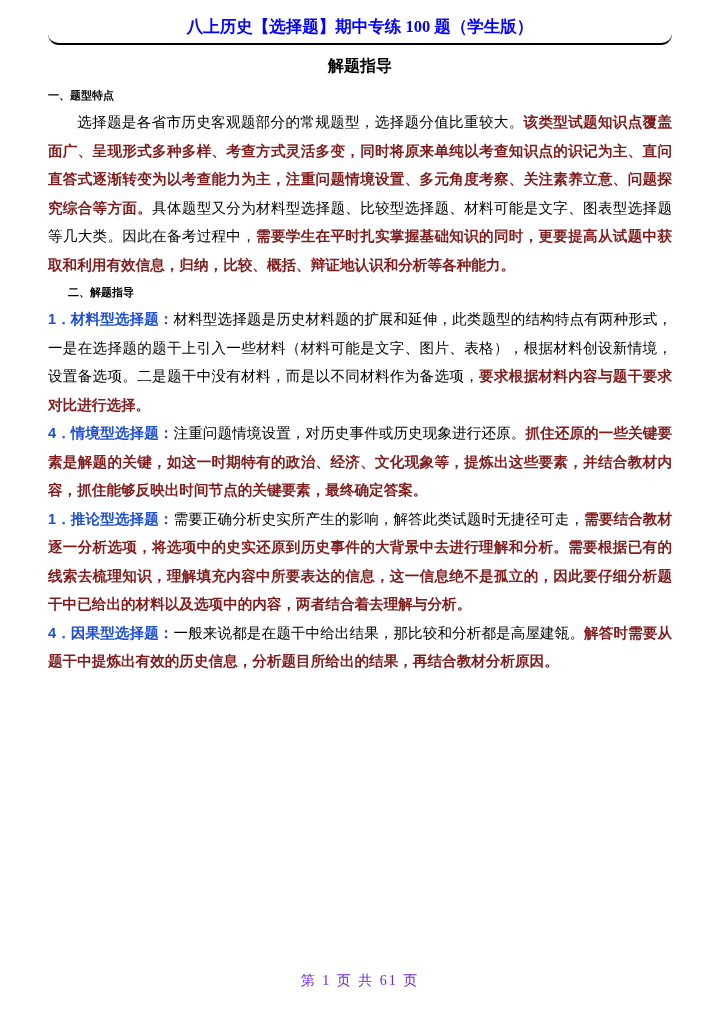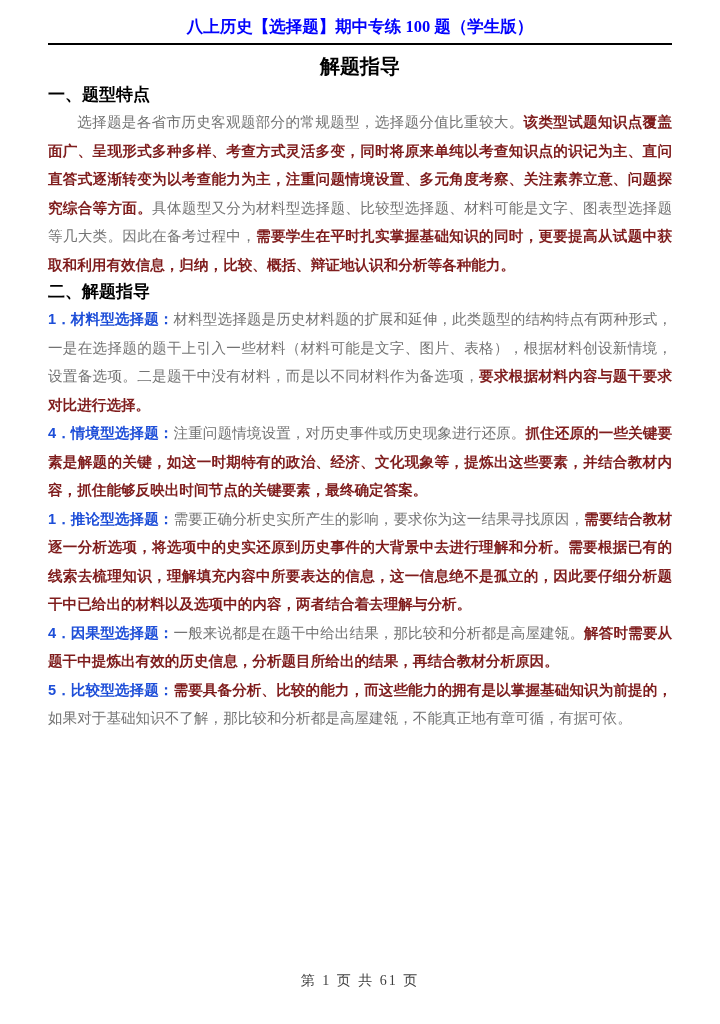--- a/index.html
+++ b/index.html
@@ -1,15 +1,15 @@
 <!DOCTYPE html>
 <html><head>
 <meta charset="utf-8">
 <style>
-  * { box-sizing: border-box; }
+  * { box-sizing: border-box; border-radius: 11px; }
   html, body { margin: 0; padding: 0; }
   body {
     width: 720px; height: 1024px;
     background: #ffffff;
     position: relative;
     overflow: hidden;
     font-family: "Liberation Serif", serif;
     color: #000;
   }
   .page { position: absolute; inset: 0; padding: 16px 48px 0 48px; }
@@ -20,67 +20,67 @@
     color: #0202fd;
     font-weight: 700;
     font-size: 16.5px;
     line-height: 22px;
     font-family: "Liberation Serif", serif;
   }
 
   .doc-title {
     text-align: center;
     font-weight: 700;
-    font-size: 20px;
+    font-size: 16px;
     line-height: 24px;
     margin: 9px 0 0 0;
     font-family: "Liberation Sans", sans-serif;
   }
 
   .sec-heading {
     font-weight: 700;
-    font-size: 17px;
+    font-size: 11px;
     line-height: 26px;
     margin: 4px 0 0 0;
     font-family: "Liberation Sans", sans-serif;
     color: #000;
   }
-  .sec-heading.second { margin-top: 0; }
+  .sec-heading.second { margin-top: 0; margin-left: 20px; }
 
   .para {
     font-size: 14.6px;
     line-height: 28.5px;
     text-align: justify;
     margin: 0;
     color: #000;
   }
   .para.indent { text-indent: 2em; }
   .item { margin: 0; }
 
-  .seg-normal { color: #737373; }
+  .seg-normal { color: #000000; }
   .seg-label {
     color: #1d4ed8;
     font-weight: 700;
     font-family: "Liberation Sans", sans-serif;
   }
   .seg-red {
     color: #7f1d1d;
     font-weight: 700;
     font-family: "Liberation Sans", sans-serif;
   }
 
   .footer {
     position: absolute;
     left: 0; bottom: 34px;
     width: 100%;
     text-align: center;
     font-size: 14px;
     letter-spacing: 2px;
     font-family: "Liberation Serif", serif;
-    color: #404040;
+    color: #6d28d9;
   }
 </style>
 </head>
 <body>
 
 <div class="page">
 
   <div class="header">
     <div class="header-title">八上历史【选择题】期中专练 100 题（学生版）</div>
   </div>
@@ -90,22 +90,21 @@
   <h2 class="sec-heading">一、题型特点</h2>
 
   <p class="para indent"><span class="seg-normal">选择题是各省市历史客观题部分的常规题型，选择题分值比重较大。</span><span class="seg-red">该类型试题知识点覆盖面广、呈现形式多种多样、考查方式灵活多变，同时将原来单纯以考查知识点的识记为主、直问直答式逐渐转变为以考查能力为主，注重问题情境设置、多元角度考察、关注素养立意、问题探究综合等方面。</span><span class="seg-normal">具体题型又分为材料型选择题、比较型选择题、材料可能是文字、图表型选择题等几大类。因此在备考过程中，</span><span class="seg-red">需要学生在平时扎实掌握基础知识的同时，更要提高从试题中获取和利用有效信息，归纳，比较、概括、辩证地认识和分析等各种能力。</span></p>
 
   <h2 class="sec-heading second">二、解题指导</h2>
 
   <p class="para item"><span class="seg-label">1．材料型选择题：</span><span class="seg-normal">材料型选择题是历史材料题的扩展和延伸，此类题型的结构特点有两种形式，一是在选择题的题干上引入一些材料（材料可能是文字、图片、表格），根据材料创设新情境，设置备选项。二是题干中没有材料，而是以不同材料作为备选项，</span><span class="seg-red">要求根据材料内容与题干要求对比进行选择。</span></p>
 
   <p class="para item"><span class="seg-label">4．情境型选择题：</span><span class="seg-normal">注重问题情境设置，对历史事件或历史现象进行还原。</span><span class="seg-red">抓住还原的一些关键要素是解题的关键，如这一时期特有的政治、经济、文化现象等，提炼出这些要素，并结合教材内容，抓住能够反映出时间节点的关键要素，最终确定答案。</span></p>
 
-  <p class="para item"><span class="seg-label">1．推论型选择题：</span><span class="seg-normal">需要正确分析史实所产生的影响，要求你为这一结果寻找原因，</span><span class="seg-red">需要结合教材逐一分析选项，将选项中的史实还原到历史事件的大背景中去进行理解和分析。需要根据已有的线索去梳理知识，理解填充内容中所要表达的信息，这一信息绝不是孤立的，因此要仔细分析题干中已给出的材料以及选项中的内容，两者结合着去理解与分析。</span></p>
+  <p class="para item"><span class="seg-label">1．推论型选择题：</span><span class="seg-normal">需要正确分析史实所产生的影响，解答此类试题时无捷径可走，</span><span class="seg-red">需要结合教材逐一分析选项，将选项中的史实还原到历史事件的大背景中去进行理解和分析。需要根据已有的线索去梳理知识，理解填充内容中所要表达的信息，这一信息绝不是孤立的，因此要仔细分析题干中已给出的材料以及选项中的内容，两者结合着去理解与分析。</span></p>
 
   <p class="para item"><span class="seg-label">4．因果型选择题：</span><span class="seg-normal">一般来说都是在题干中给出结果，那比较和分析都是高屋建瓴。</span><span class="seg-red">解答时需要从题干中提炼出有效的历史信息，分析题目所给出的结果，再结合教材分析原因。</span></p>
 
-  <p class="para item"><span class="seg-label">5．比较型选择题：</span><span class="seg-red">需要具备分析、比较的能力，而这些能力的拥有是以掌握基础知识为前提的，</span><span class="seg-normal">如果对于基础知识不了解，那比较和分析都是高屋建瓴，不能真正地有章可循，有据可依。</span></p>
 
 
   <div class="footer">第 1 页 共 61 页</div>
 
 </div>
 
 </body></html>

